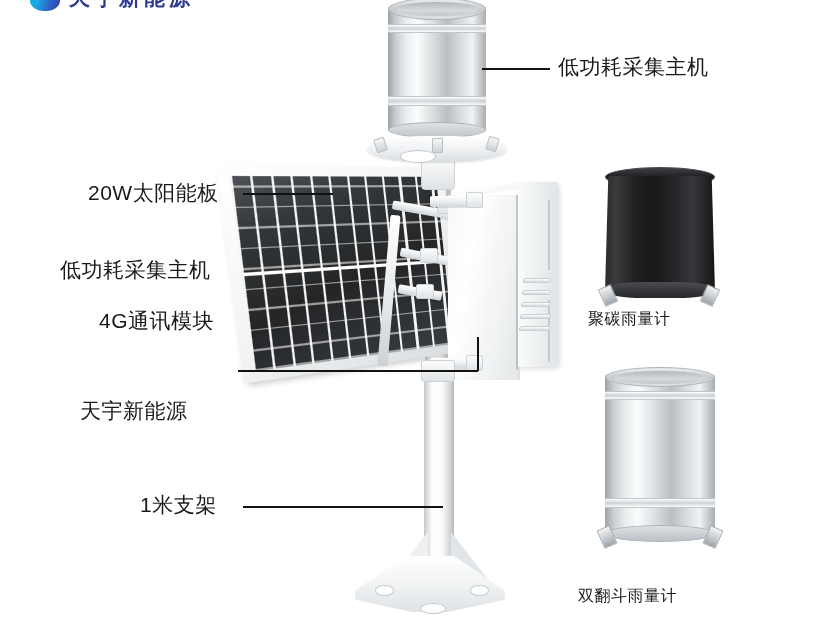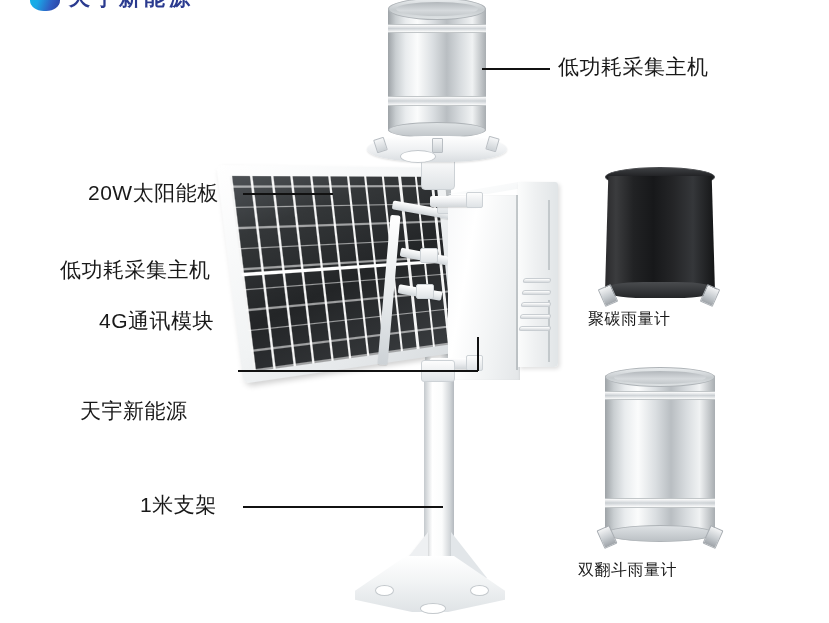--- a/index.html
+++ b/index.html
@@ -379,15 +379,15 @@
   <div class="label" style="left:80px; top:400px;">天宇新能源</div>
 
   <div class="label" style="left:140px; top:494px;">1米支架</div>
   <div class="lead h" style="left:243px; top:506px; width:200px;"></div>
 
   <div class="label" style="left:558px; top:56px;">低功耗采集主机</div>
   <div class="lead h" style="left:482px; top:68px; width:68px;"></div>
 
   <div class="label small" style="left:588px; top:311px;">聚碳雨量计</div>
 
-  <div class="label small" style="left:578px; top:562px;">双翻斗雨量计</div>
+  <div class="label small" style="left:578px; top:588px;">双翻斗雨量计</div>
 
 </div>
 
 </body></html>

